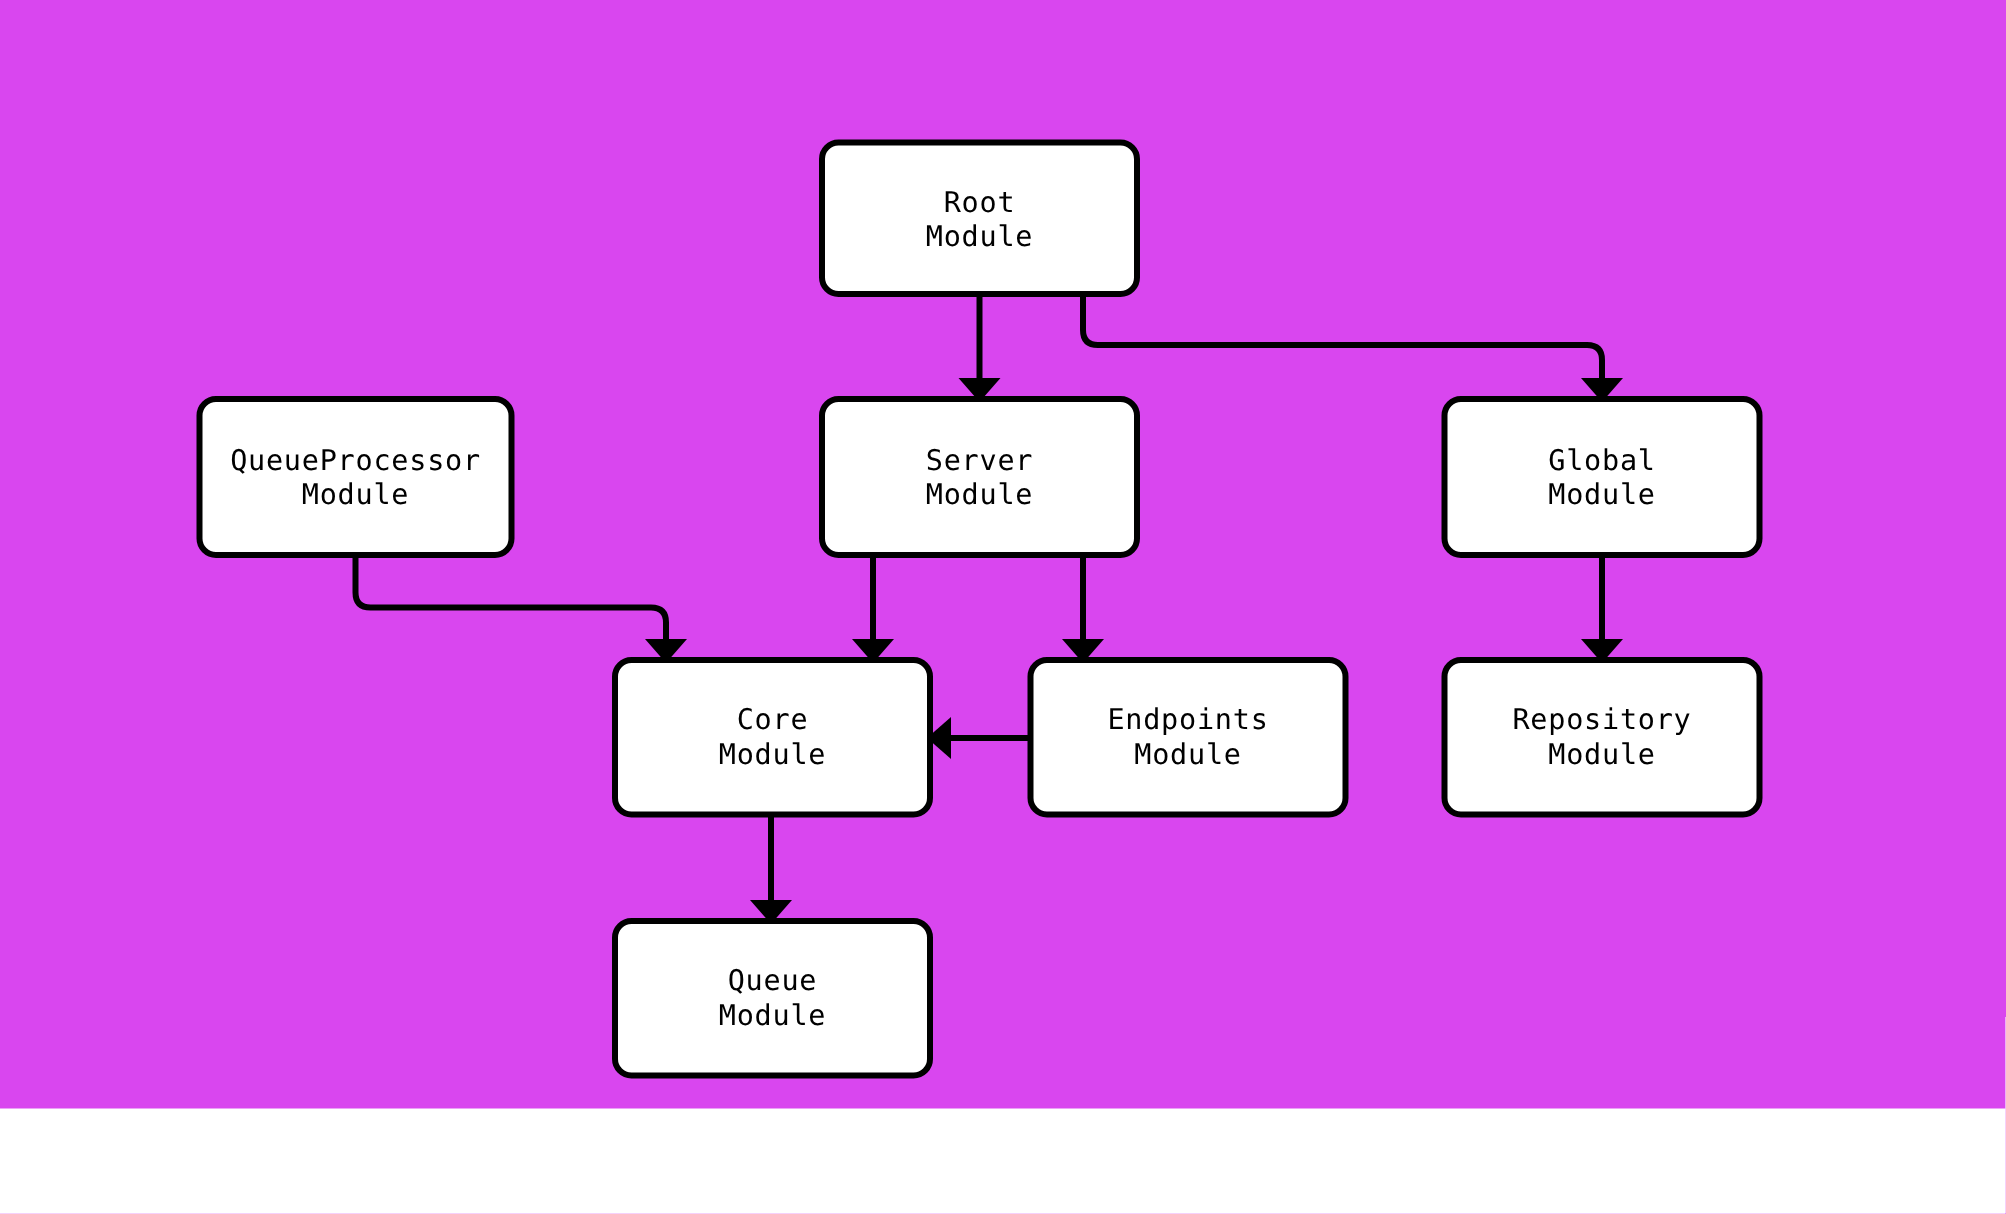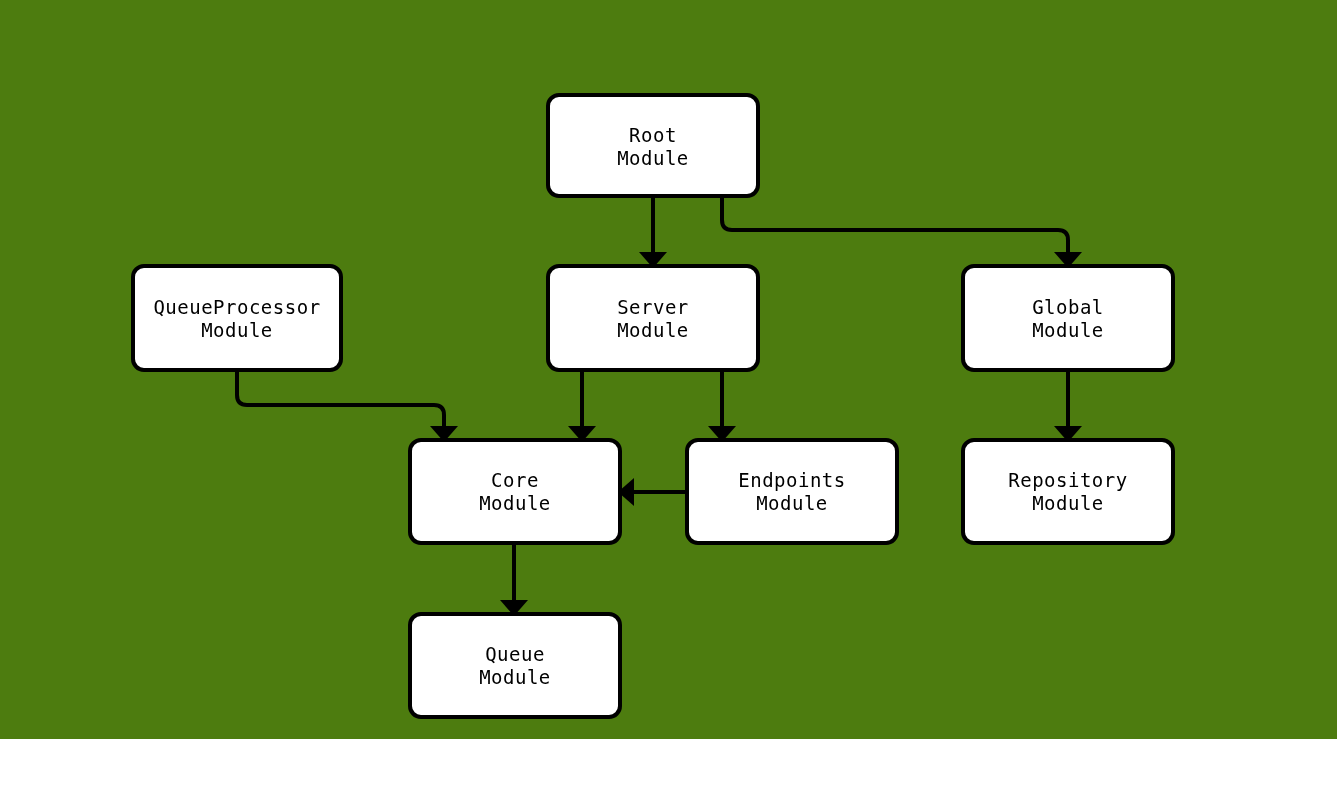--- a/index.html
+++ b/index.html
@@ -10,21 +10,21 @@
   body {
     width: 1337px;
     height: 809px;
     font-family: "DejaVu Sans Mono", monospace;
     overflow: hidden;
   }
   #diagram-root {
     position: relative;
     width: 1337px;
     height: 739px;
-    background: #4d7c0f;
+    background: #d946ef;
   }
   svg#graph {
     display: block;
     width: 1337px;
     height: 809px;
   }
   .node-box {
     fill: #ffffff;
     stroke: #000000;
     stroke-width: 4;

